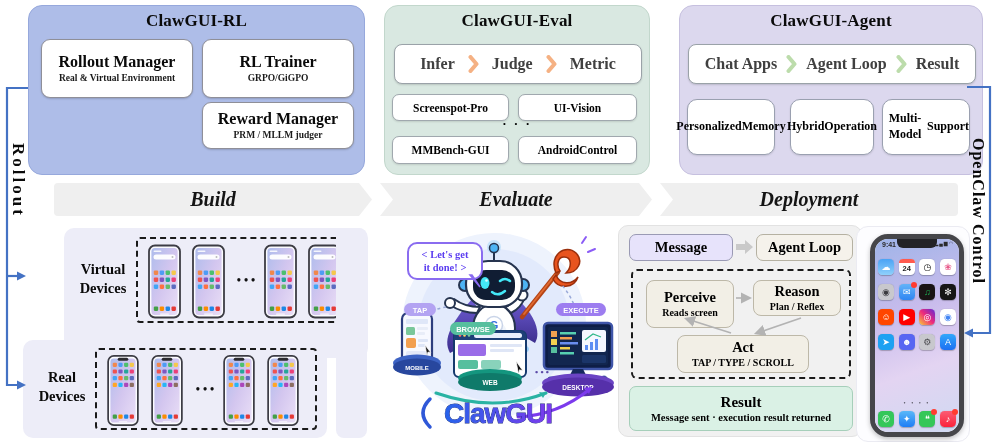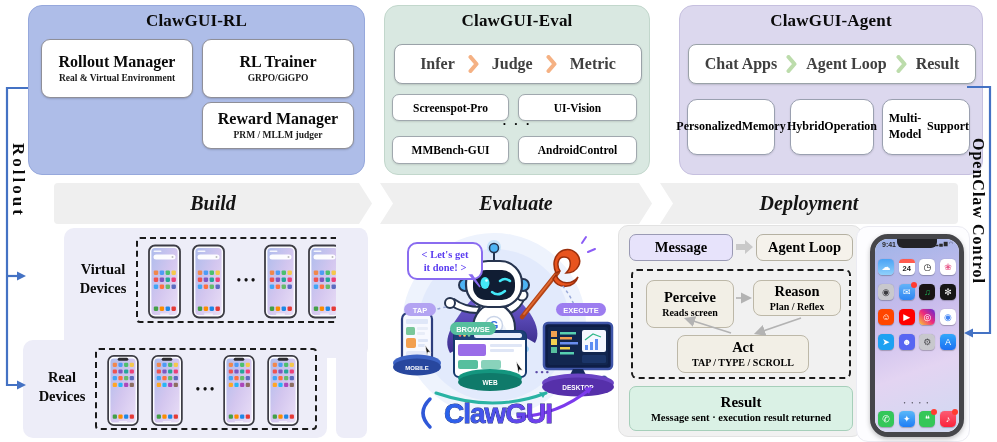--- a/index.html
+++ b/index.html
@@ -43,21 +43,21 @@
   #bench3{left:133px;top:130px;width:119px;height:28px;}
   #eval-dots{position:absolute;left:0;top:110px;width:100%;text-align:center;font-weight:bold;font-size:13px;letter-spacing:2px;}
 
   .feat{position:absolute;background:#fff;border:1px solid #9aa0b0;border-radius:10px;
         display:flex;flex-direction:row;align-items:center;justify-content:center;
         font-weight:bold;font-size:12px;line-height:1.3;text-align:center;box-shadow:0 1px 2px rgba(0,0,0,.12);}
   #feat0{left:7px;top:93px;width:88px;height:56px;}
   #feat1{left:110px;top:93px;width:84px;height:56px;}
   #feat2{left:202px;top:93px;width:88px;height:56px;}
 
-  .seg{position:absolute;top:183px;height:41px;background:var(--band);
+  .seg{position:absolute;top:183px;height:33px;background:var(--band);
        display:flex;align-items:center;justify-content:center;
        font-weight:bold;font-style:italic;font-size:20px;color:#141414;}
   #seg0{left:54px;width:318px;clip-path:polygon(0 0,calc(100% - 13px) 0,100% 50%,calc(100% - 13px) 100%,0 100%);border-radius:4px 0 0 4px;}
   #seg1{left:380px;width:272px;clip-path:polygon(0 0,calc(100% - 13px) 0,100% 50%,calc(100% - 13px) 100%,0 100%,13px 50%);}
   #seg2{left:660px;width:298px;clip-path:polygon(0 0,100% 0,100% 100%,0 100%,13px 50%);border-radius:0 4px 4px 0;}
 
   .dev-panel{position:absolute;left:23px;width:304px;background:var(--lav);border-radius:10px;}
   #virtual-panel{top:228px;height:130px;margin-left:41px;}
   #real-panel{top:340px;height:98px;}
   .dev-label{position:absolute;left:6px;width:66px;text-align:center;font-weight:bold;font-size:14.5px;line-height:1.3;color:#0a0a0a;}

